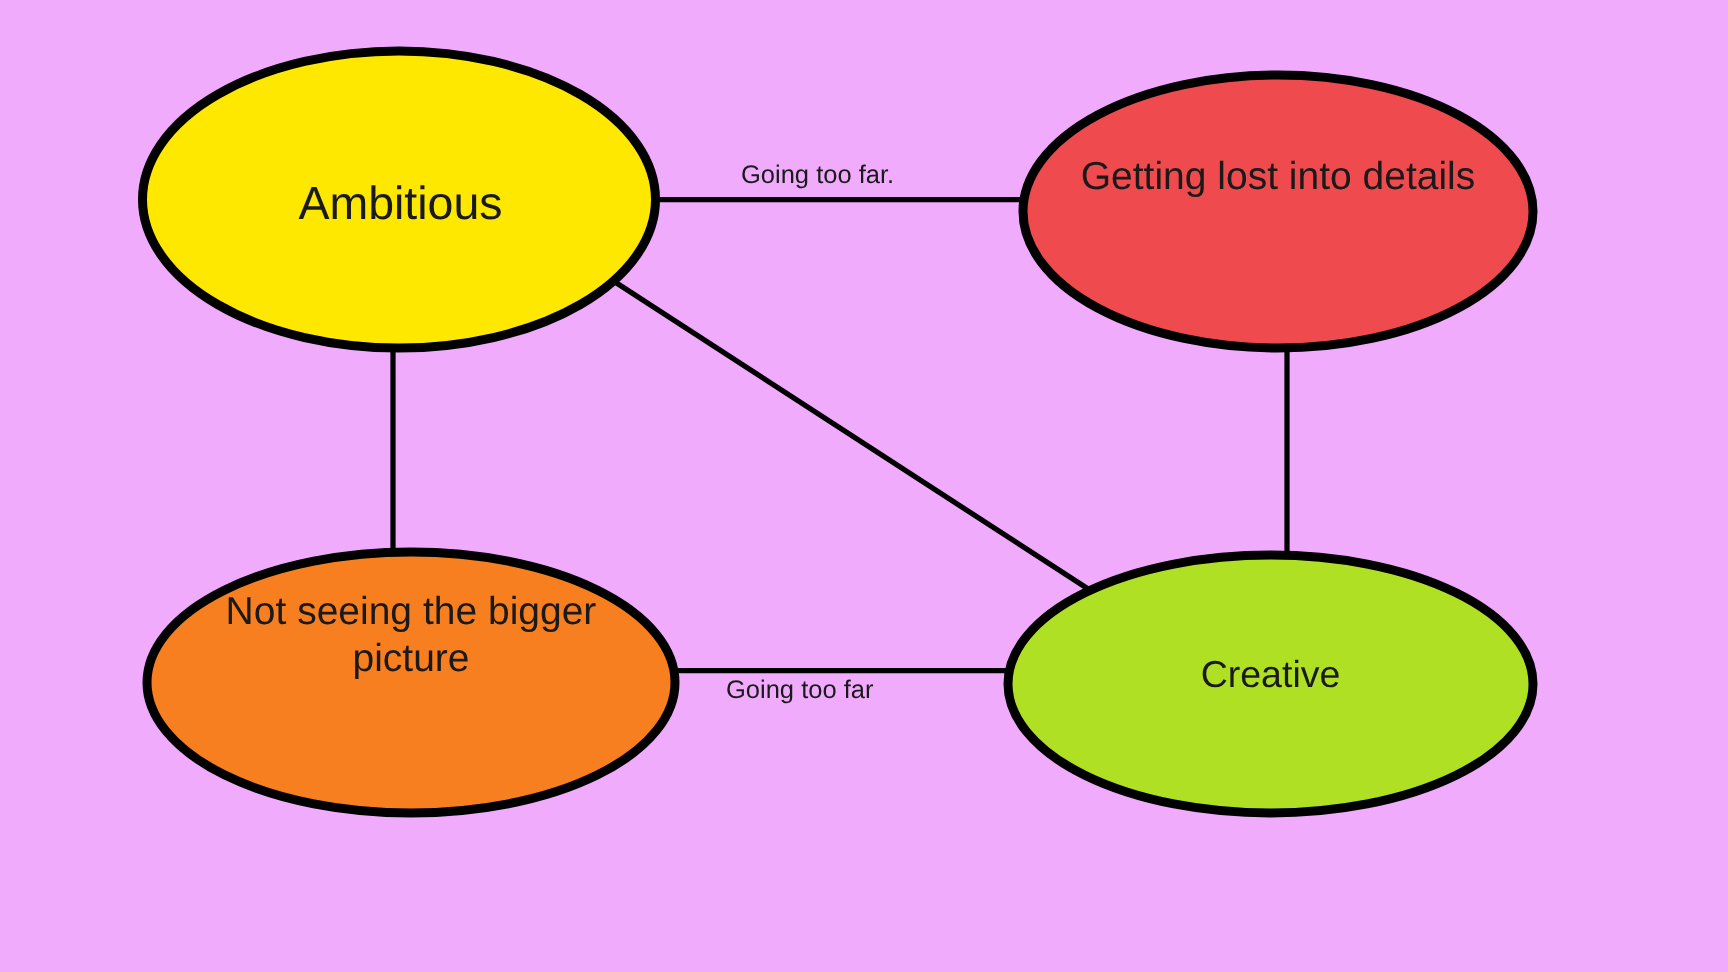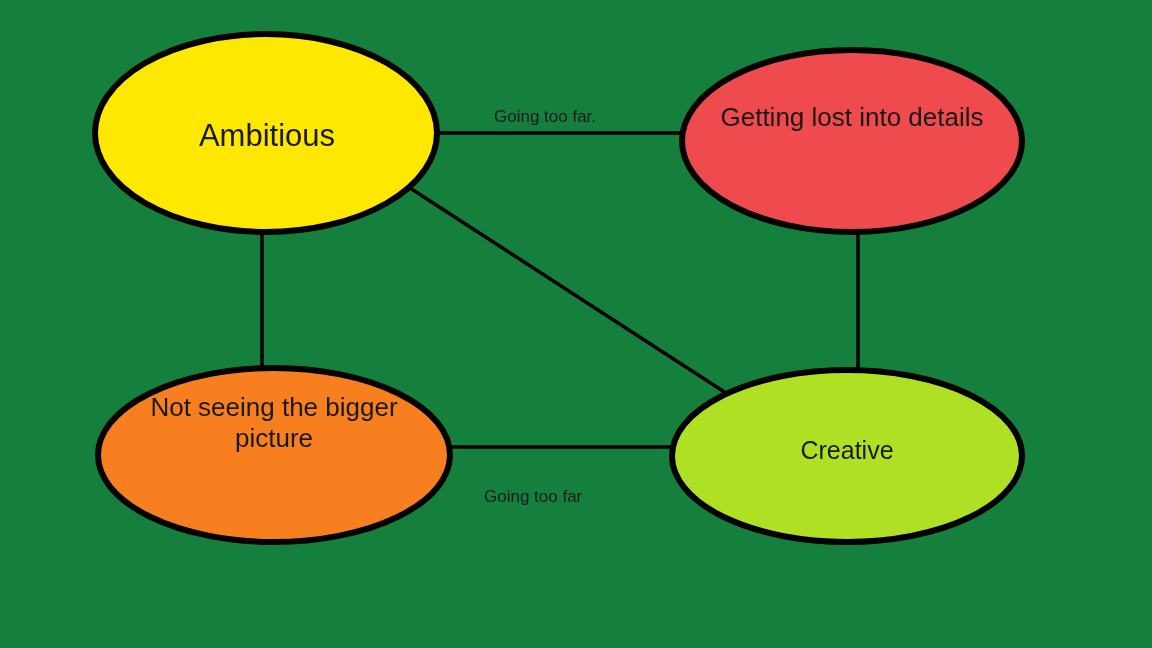--- a/index.html
+++ b/index.html
@@ -11,21 +11,21 @@
   body {
     width: 1152px;
     height: 648px;
     overflow: hidden;
     font-family: "Liberation Sans", "DejaVu Sans", sans-serif;
   }
   #diagram-canvas {
     position: relative;
     width: 1152px;
     height: 648px;
-    background: #15803d;
+    background: #f0abfc;
   }
   #diagram-svg {
     position: absolute;
     top: 0;
     left: 0;
     width: 1152px;
     height: 648px;
   }
   .node-label {
     position: absolute;
@@ -50,21 +50,21 @@
   
   #label-ambitious      { left: 96px;  top: 118px; width: 342px; font-size: 31px; }
   #label-getting-lost   { left: 682px; top: 102px; width: 340px; font-size: 26px; }
   #label-not-seeing     { left: 100px; top: 392px; width: 348px; font-size: 26px; }
   #label-creative       { left: 672px; top: 436px; width: 350px; font-size: 25px; }
   
   #edge-label-going-too-far-top { left: 494px; top: 106px; }
   #edge-label-experiences       { left: 128px; top: 250px; }
   #edge-label-good-supplement   { left: 500px; top: 224px; }
   #edge-label-possitive         { left: 870px; top: 274px; }
-  #edge-label-going-too-far-bot { left: 484px; top: 486px; }
+  #edge-label-going-too-far-bot { left: 484px; top: 449px; }
 </style>
 </head>
 <body>
 
 <div id="diagram-canvas">
 
   <svg id="diagram-svg" viewBox="0 0 1152 648">
 
     <g>
       <line x1="437" y1="133" x2="684" y2="133" stroke="#000000" stroke-width="3.5"></line>

